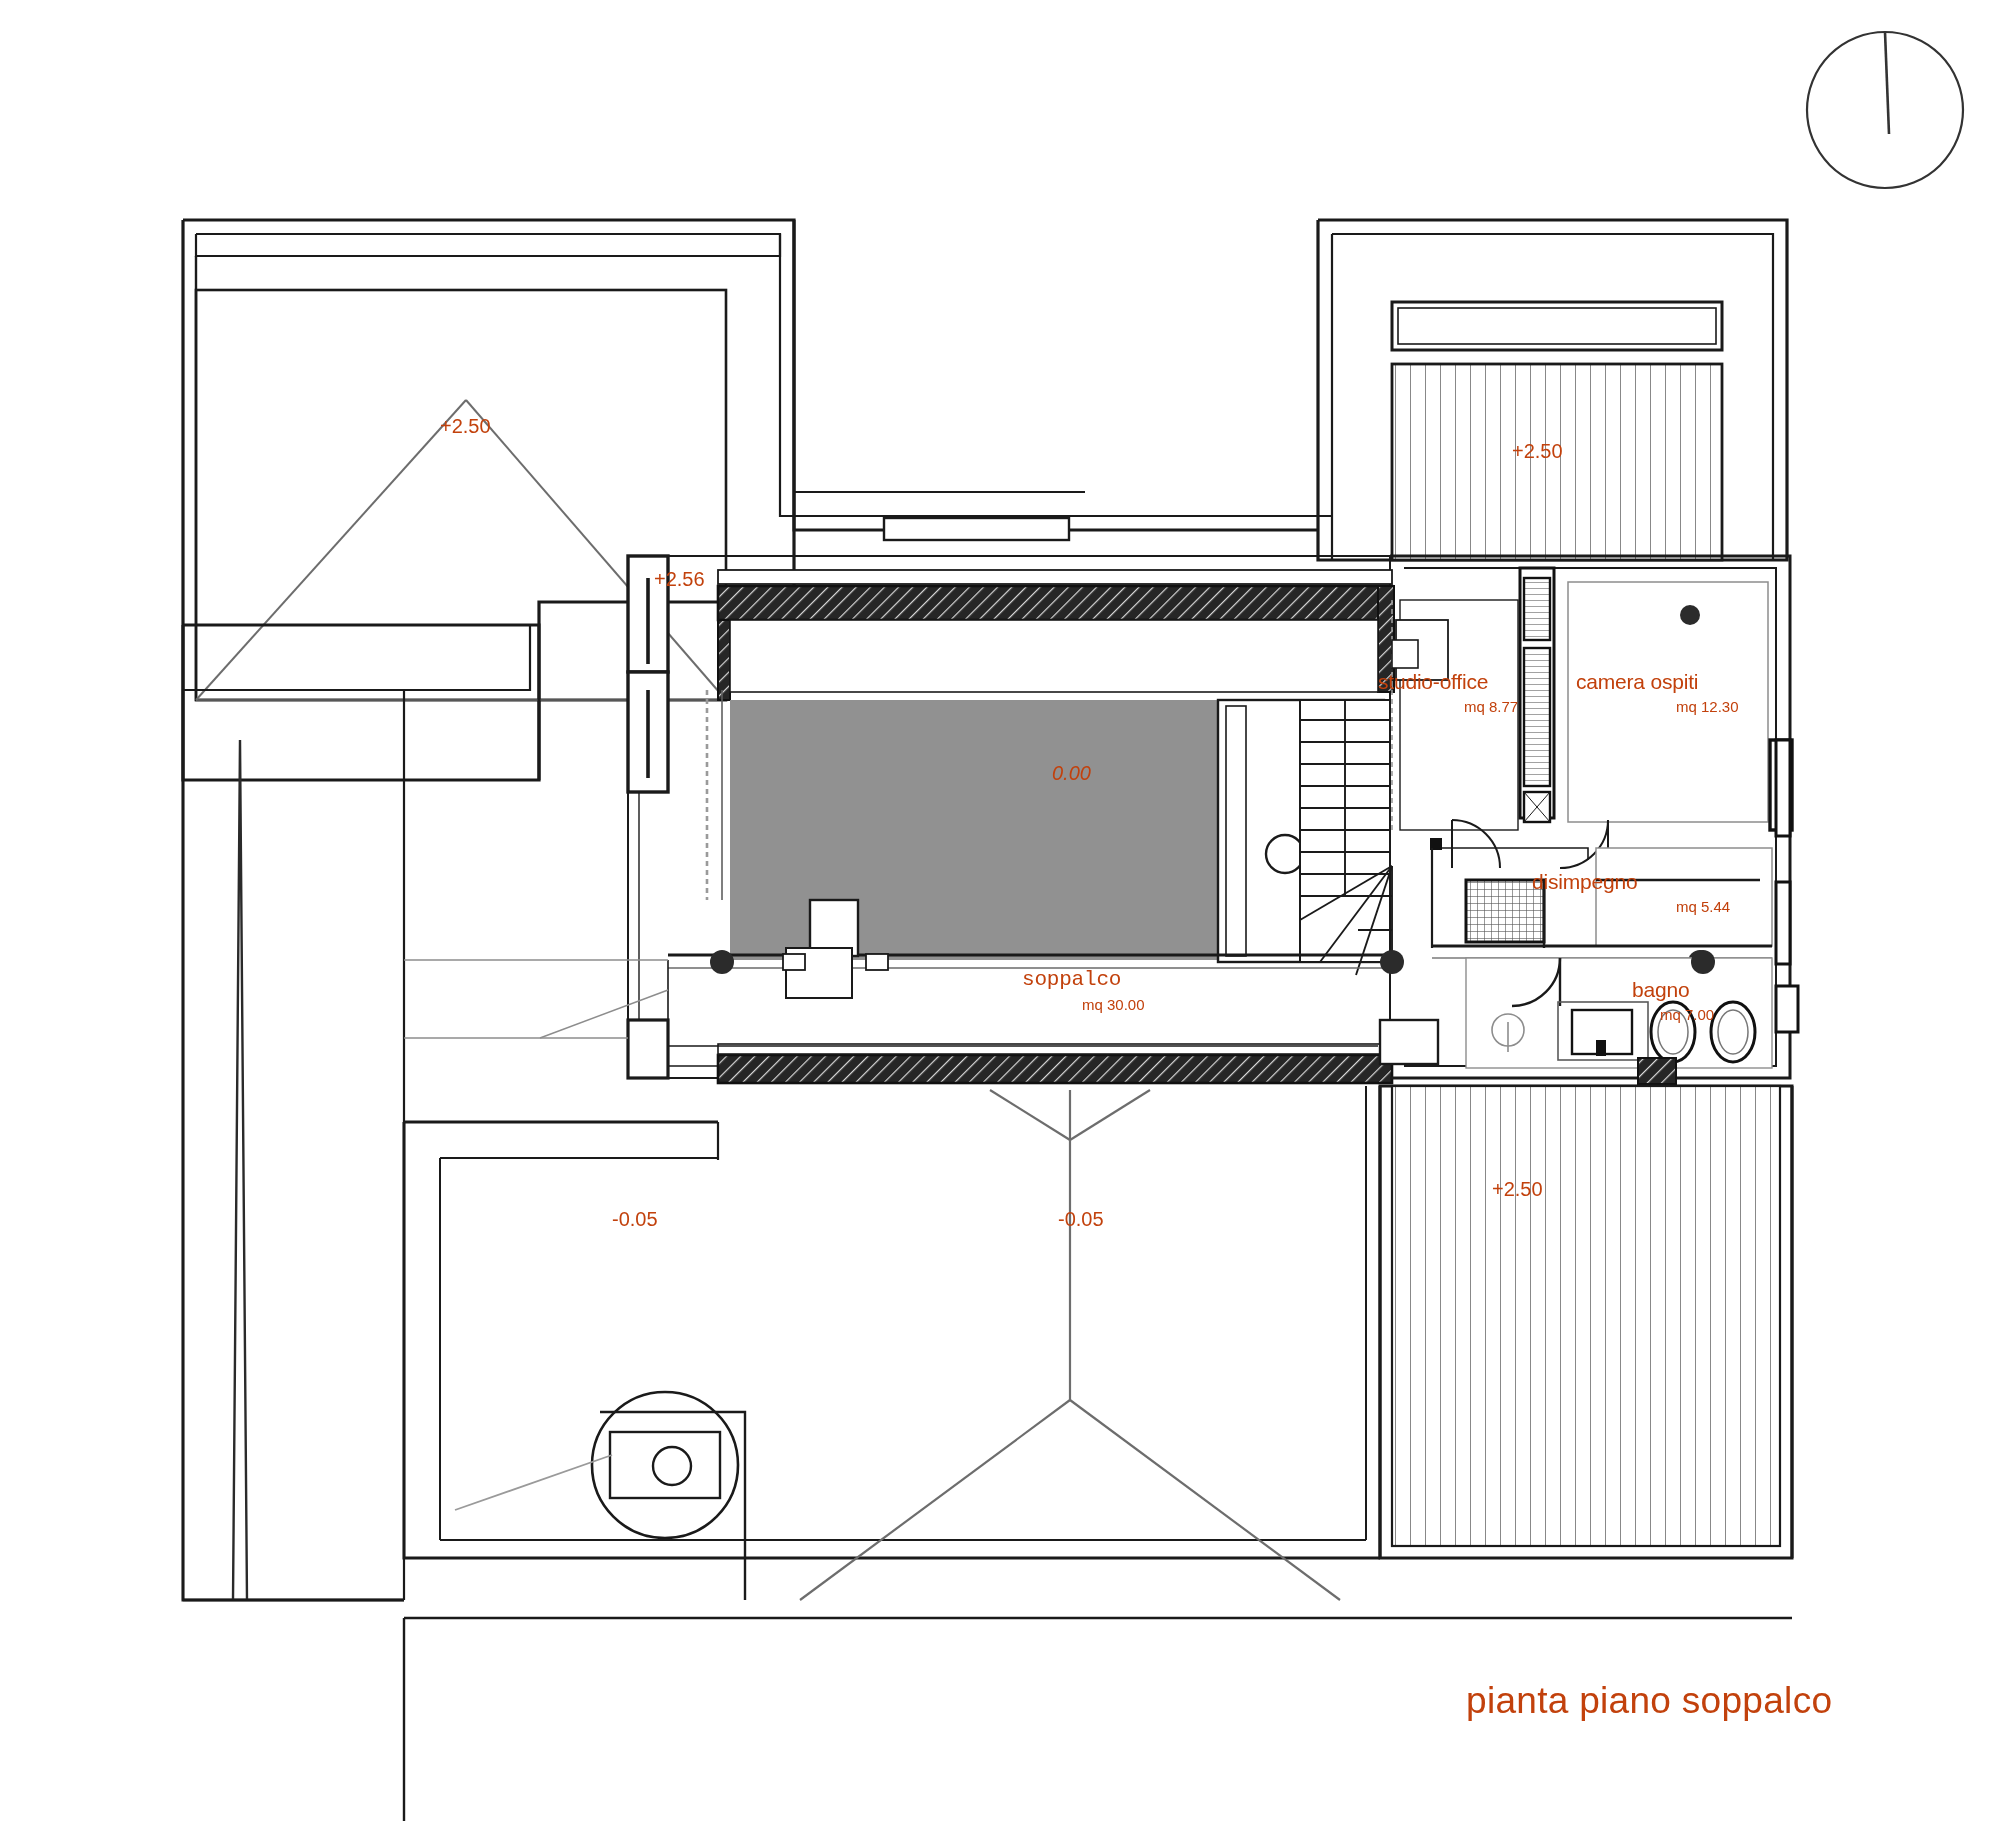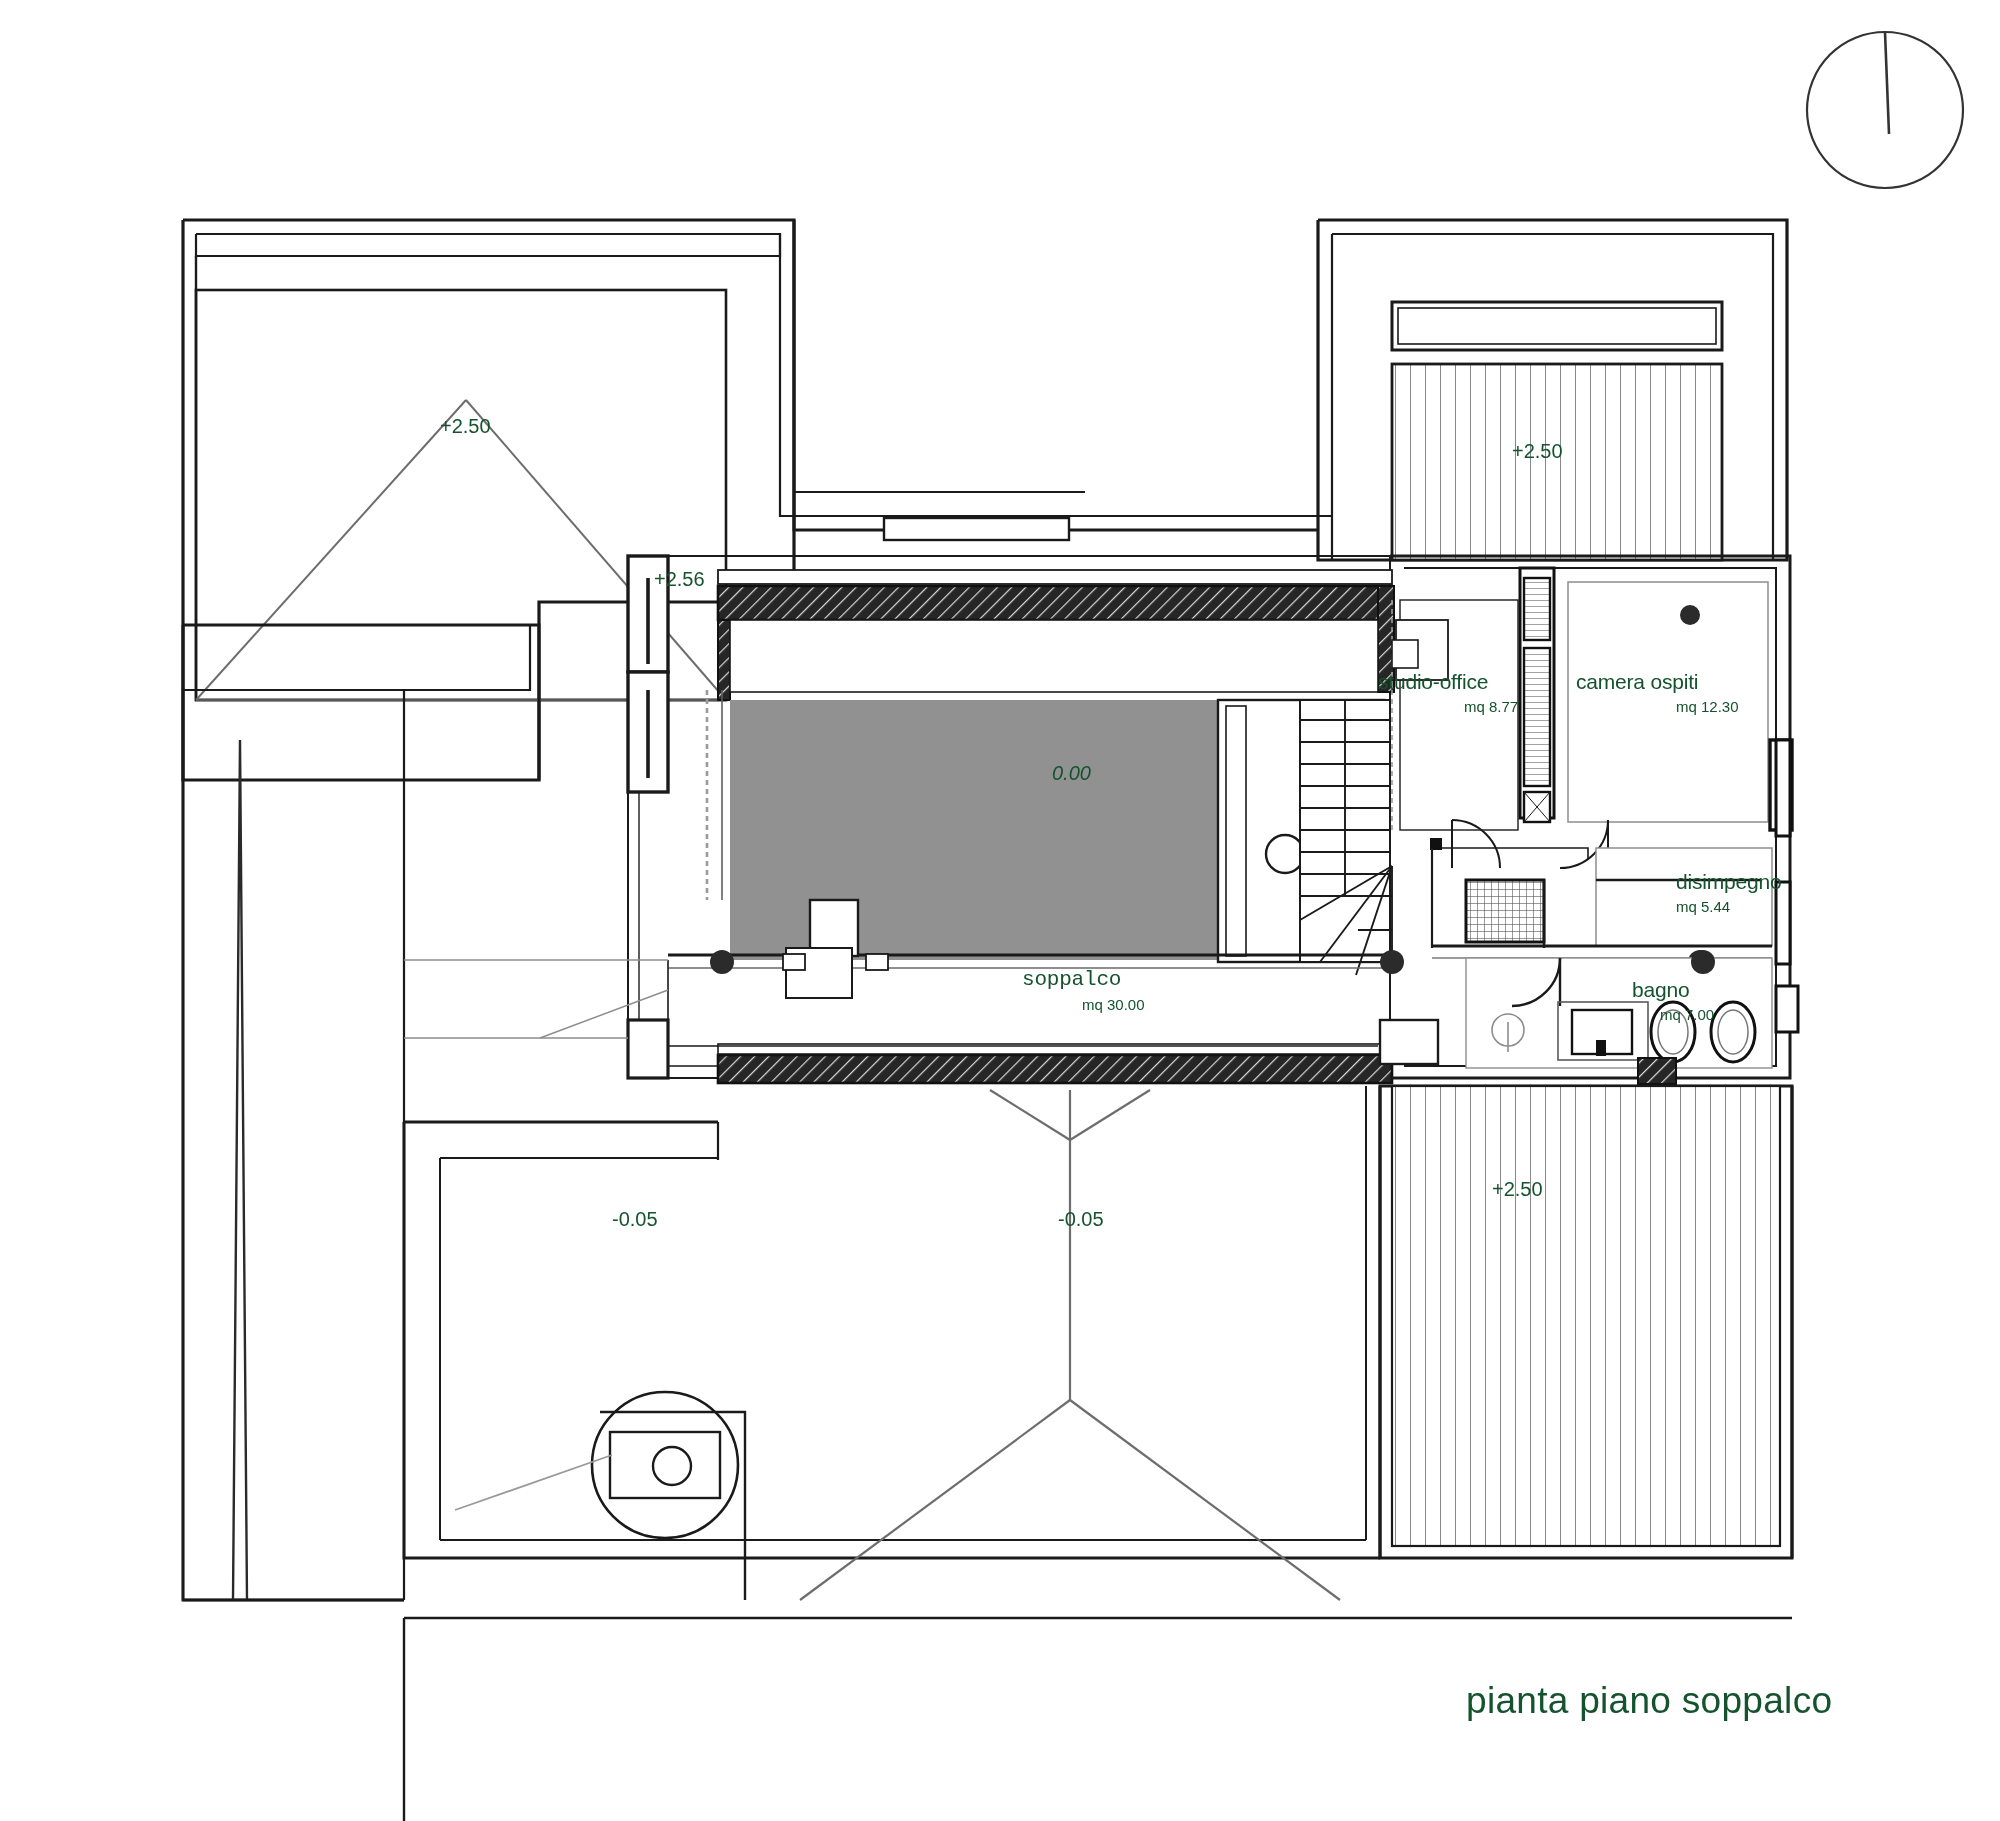--- a/index.html
+++ b/index.html
@@ -19,21 +19,21 @@
   }
   #plan-svg {
     position: absolute;
     left: 0;
     top: 0;
     width: 2000px;
     height: 1821px;
   }
   .txt {
     position: absolute;
-    color: #14532d;
+    color: #c2410c;
     white-space: nowrap;
     font-family: "Liberation Sans", sans-serif;
   }
   .room-name {
     font-size: 21px;
     letter-spacing: -0.2px;
   }
   .room-area {
     font-size: 15px;
   }
@@ -371,21 +371,21 @@
 
   <div class="txt room-name" style="left:1022px; top:968px;font-family:Liberation Mono, monospace;">soppalco</div>
   <div class="txt room-area" style="left:1082px; top:996px;">mq 30.00</div>
 
   <div class="txt room-name" style="left:1378px; top:670px;">studio-office</div>
   <div class="txt room-area" style="left:1464px; top:698px;">mq 8.77</div>
 
   <div class="txt room-name" style="left:1576px; top:670px;">camera ospiti</div>
   <div class="txt room-area" style="left:1676px; top:698px;">mq 12.30</div>
 
-  <div class="txt room-name" style="left:1676px; top:870px;">disimpegno</div>
+  <div class="txt room-name" style="left:1532px; top:870px;">disimpegno</div>
   <div class="txt room-area" style="left:1676px; top:898px;">mq 5.44</div>
 
   <div class="txt room-name" style="left:1632px; top:978px;">bagno</div>
   <div class="txt room-area" style="left:1660px; top:1006px;">mq 7.00</div>
 
   <div class="txt sheet-title" style="left:1466px; top:1680px;">pianta piano  soppalco</div>
 
 </div>
 
 </body></html>

